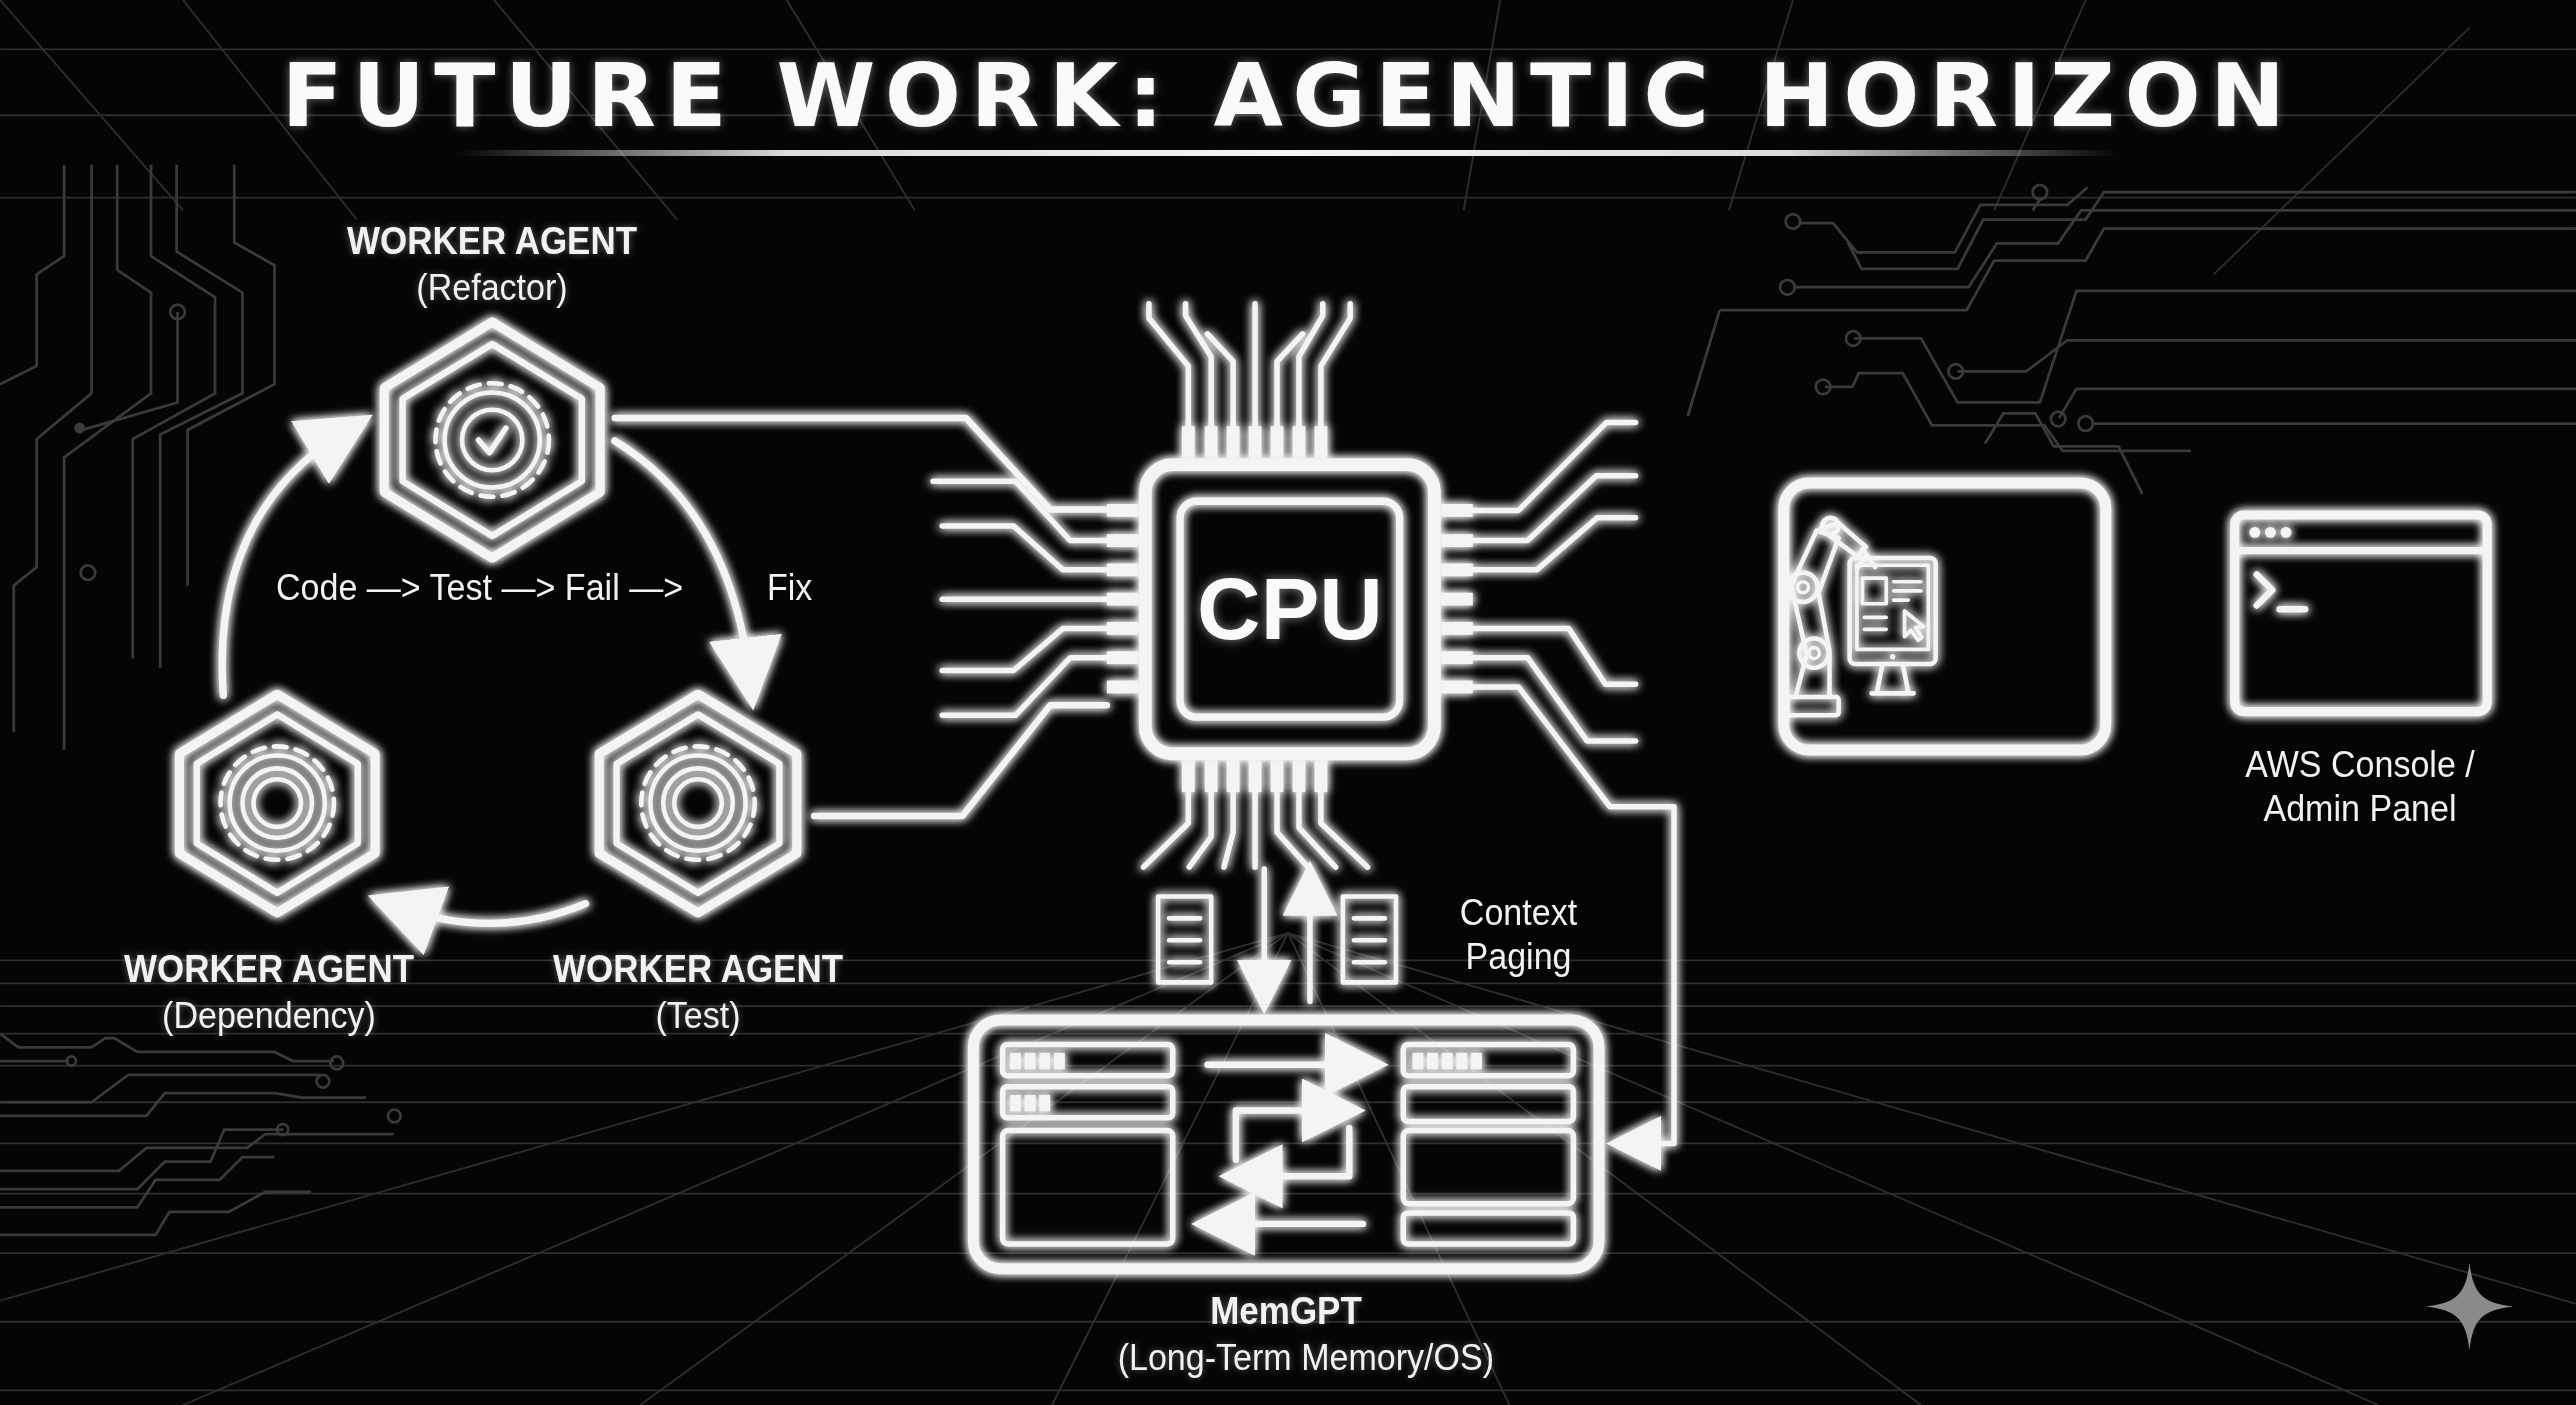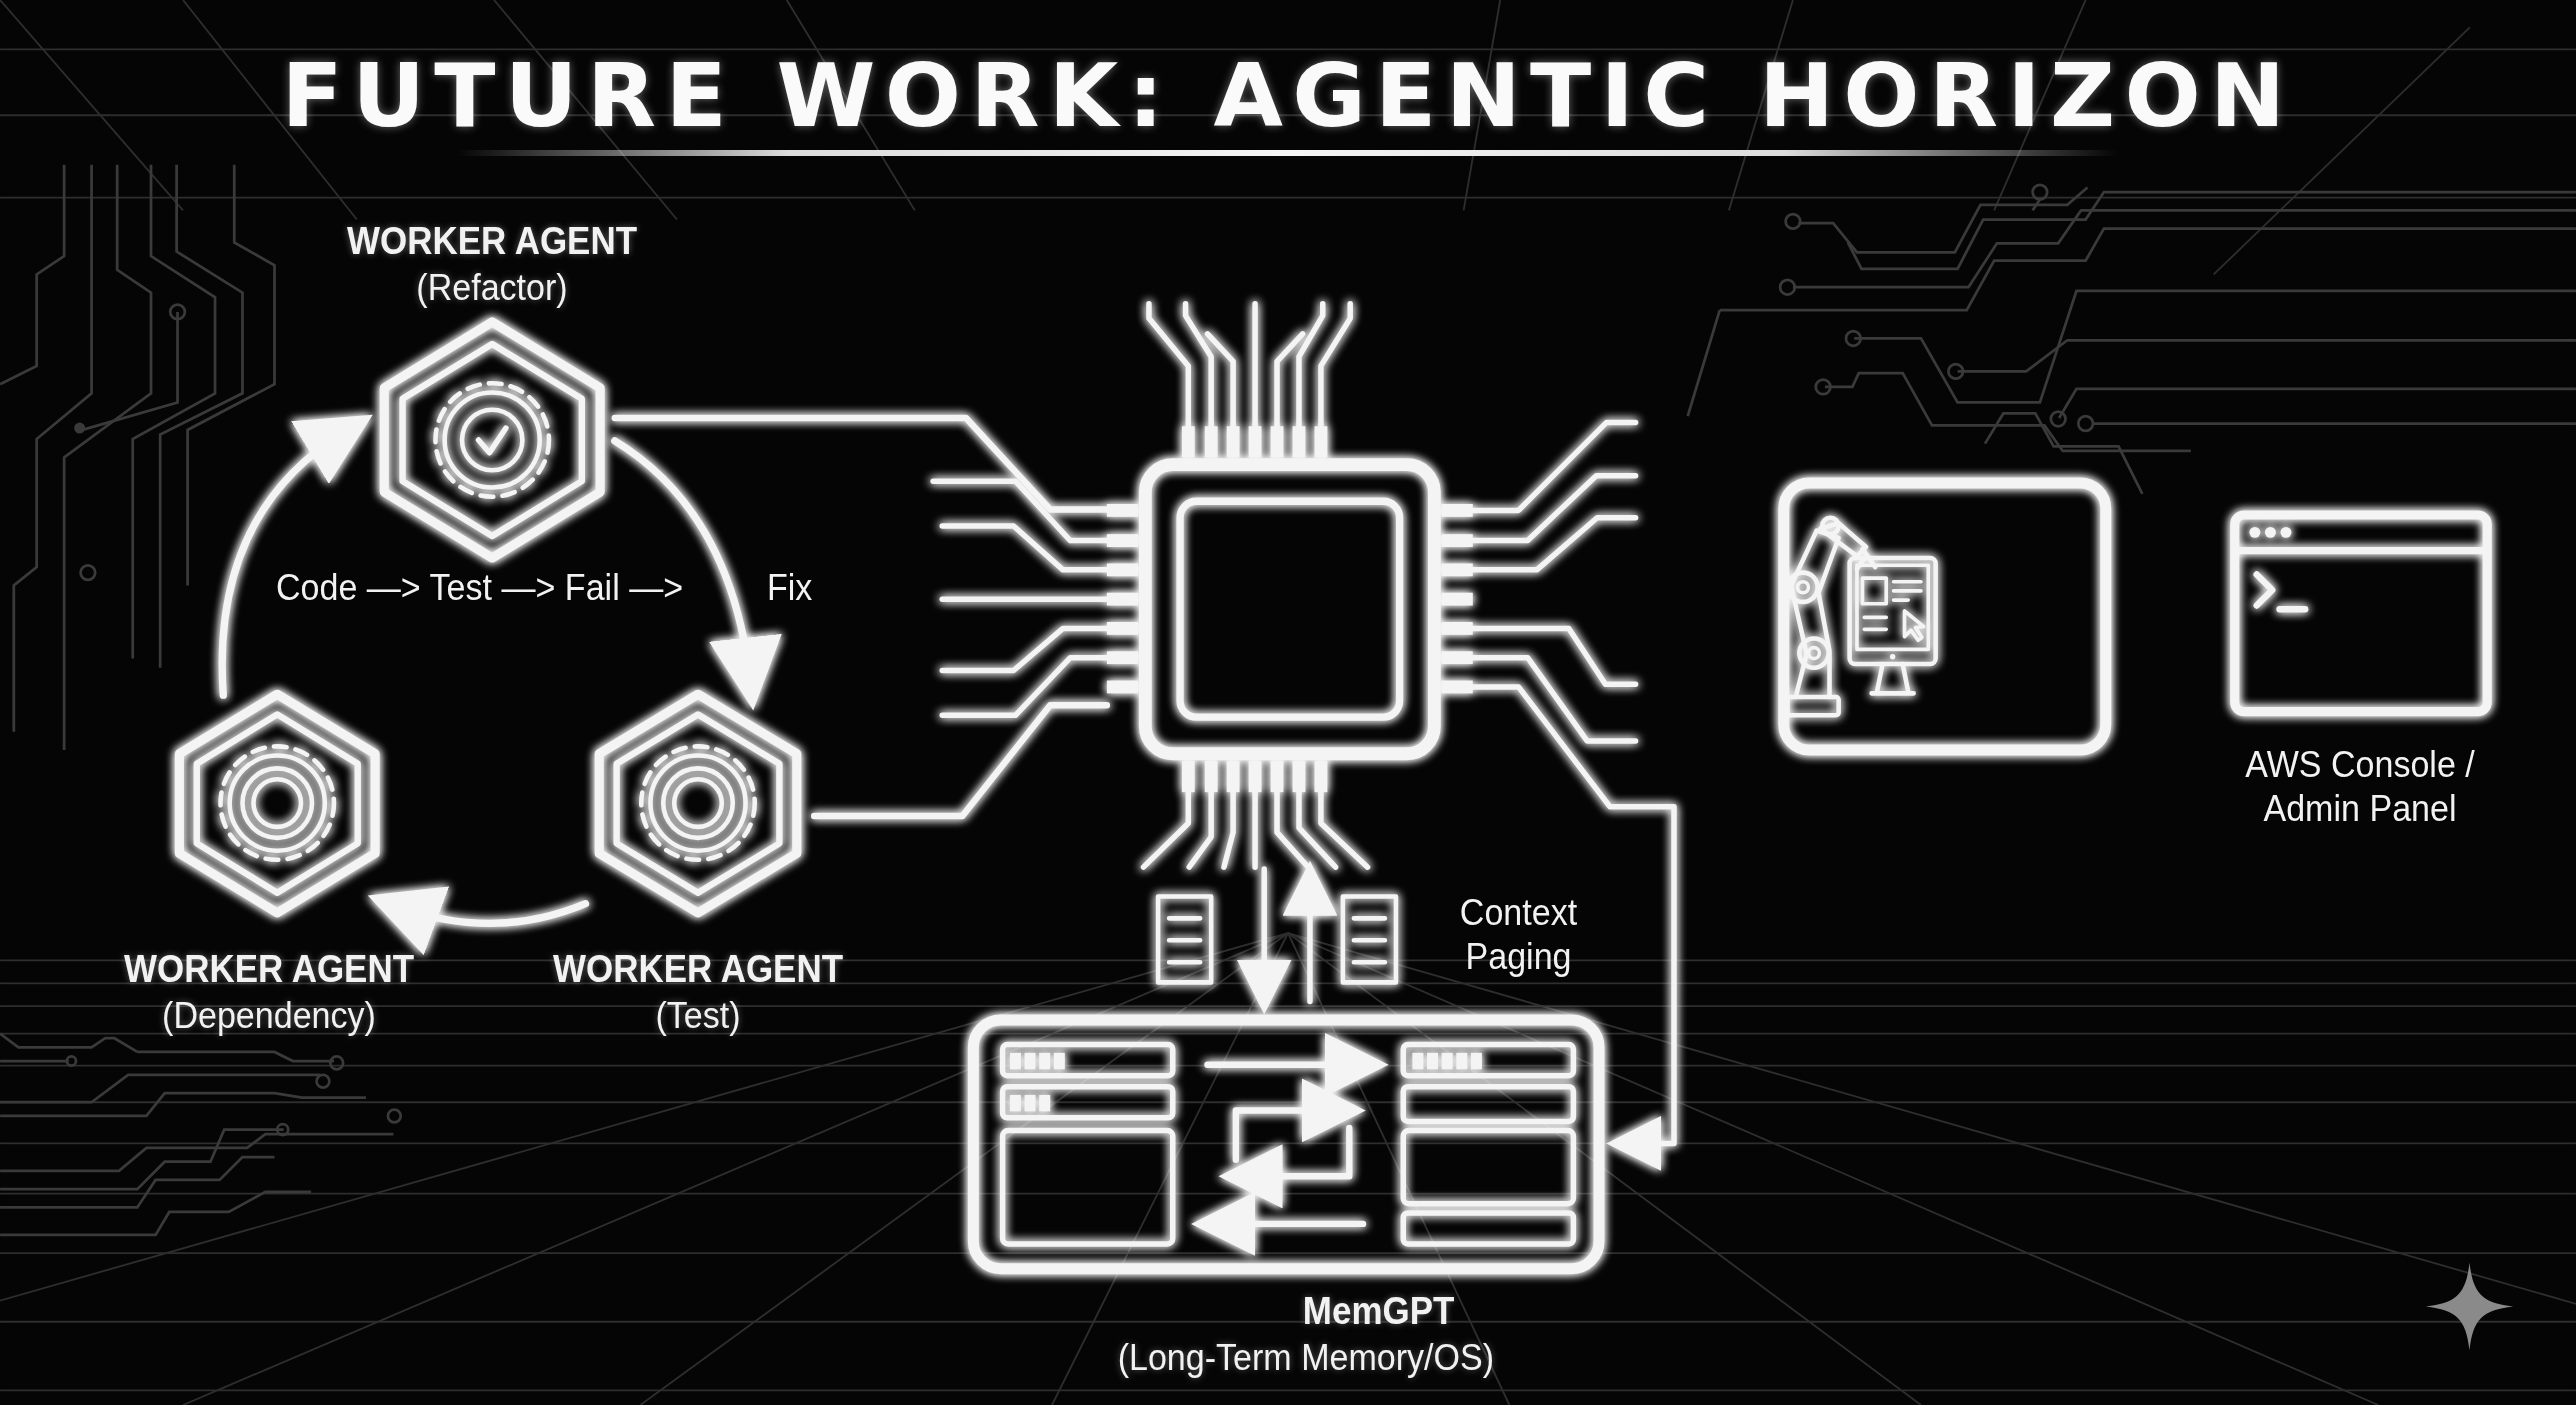--- a/index.html
+++ b/index.html
@@ -339,27 +339,28 @@
   <span class="s">(Test)</span>
 </div>
 <div class="lbl" style="left:86px; top:948px; width:366px;">
   <span class="b">WORKER AGENT</span>
   <span class="s">(Dependency)</span>
 </div>
 
 <div class="cycle-text" style="left:276px; top:567px;">Code —&gt; Test —&gt; Fail —&gt;</div>
 <div class="cycle-text" style="left:767px; top:567px;">Fix</div>
 
+<div id="cpu-text">CPU</div>
 
 <div class="plain" style="left:1427px; top:891px; width:183px;">
   <div>Context</div>
   <div>Paging</div>
 </div>
 
-<div class="lbl" style="left:1103px; top:1290px; width:366px;text-align:right;">
+<div class="lbl" style="left:1103px; top:1290px; width:366px;">
   <span class="b">MemGPT</span>
   <span class="s">(Long-Term Memory/OS)</span>
 </div>
 
 
 <div class="plain" style="left:2177px; top:743px; width:366px;">
   <div>AWS Console /</div>
   <div>Admin Panel</div>
 </div>
 

